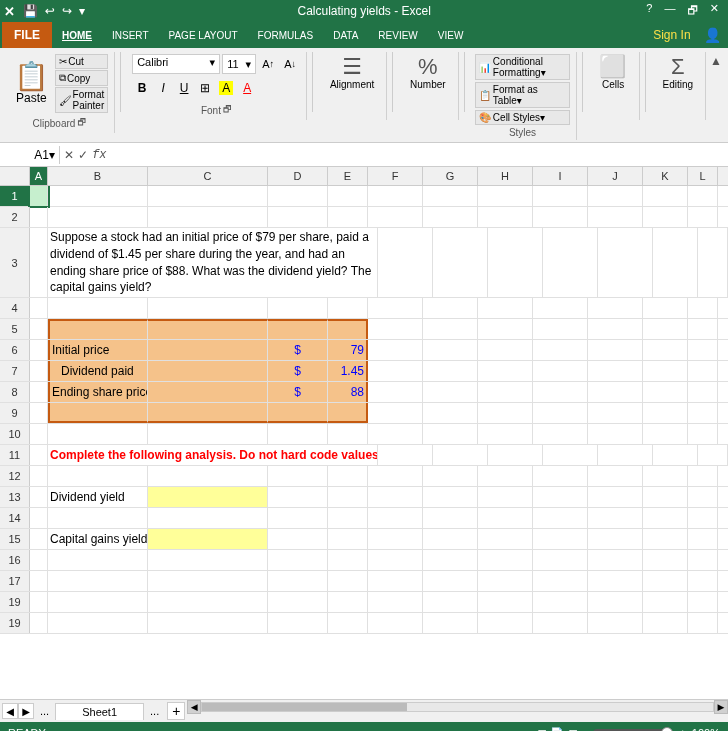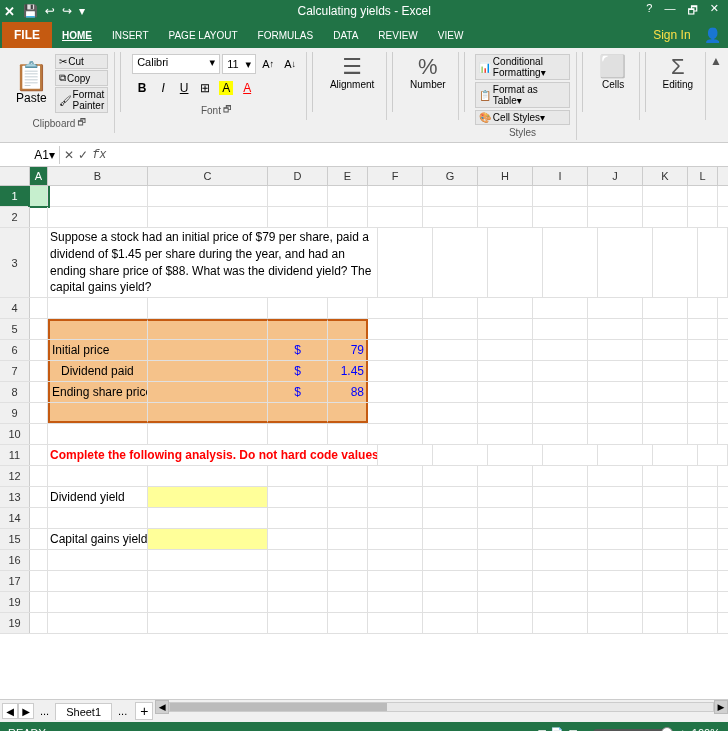--- a/index.html
+++ b/index.html
@@ -277,21 +277,21 @@
       cursor: pointer;
       display: flex;
       align-items: center;
       justify-content: center;
       font-size: 10px;
     }
     .sheet-tab {
       background: white;
       border: 1px solid #ccc;
       border-bottom: none;
-      padding: 2px 10px;
+      padding: 2px 26px;
       font-size: 11px;
       cursor: pointer;
       margin-left: 2px;
     }
     .sheet-tab.dots {
       background: #f0f0f0;
       border: none;
       padding: 2px 4px;
     }
     .add-sheet-btn {

